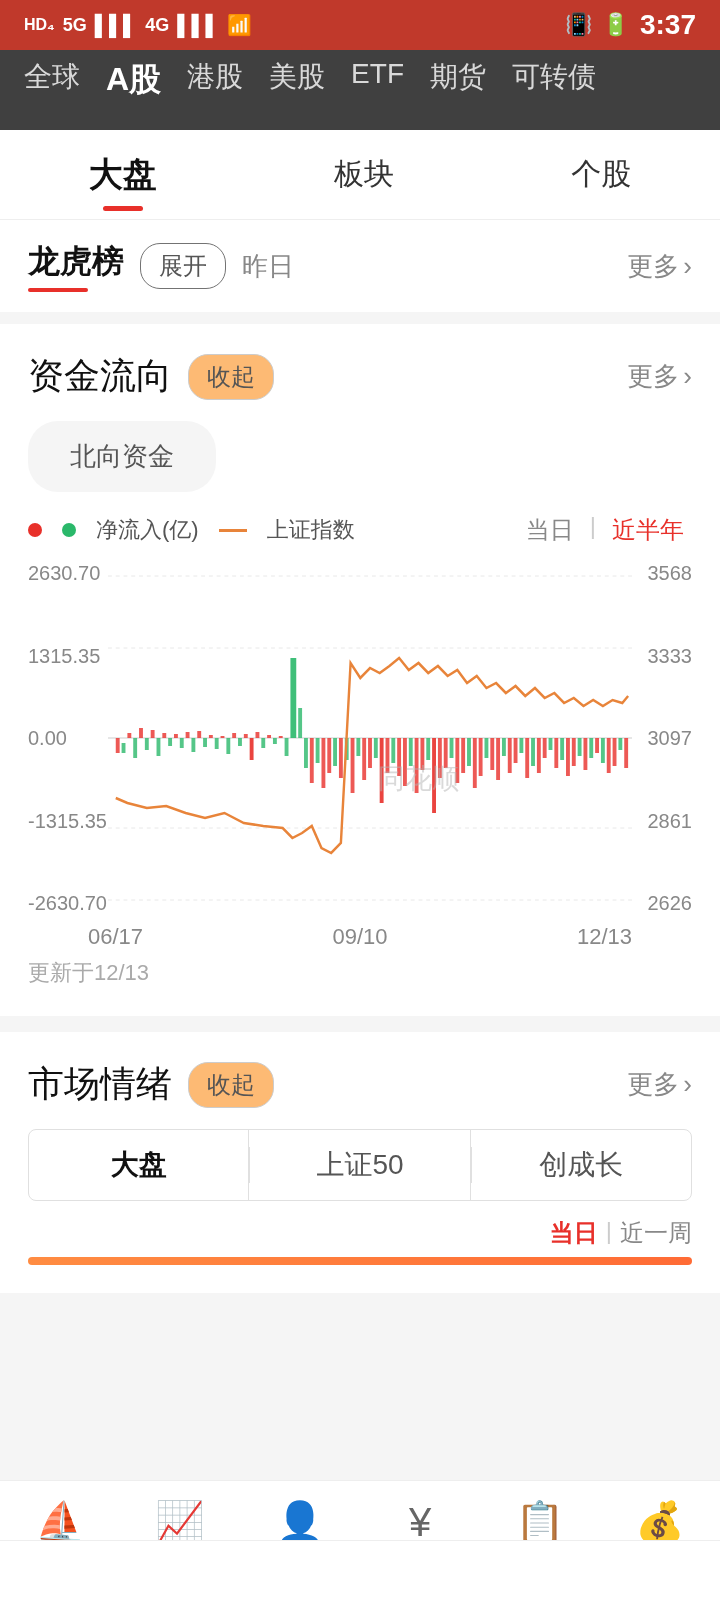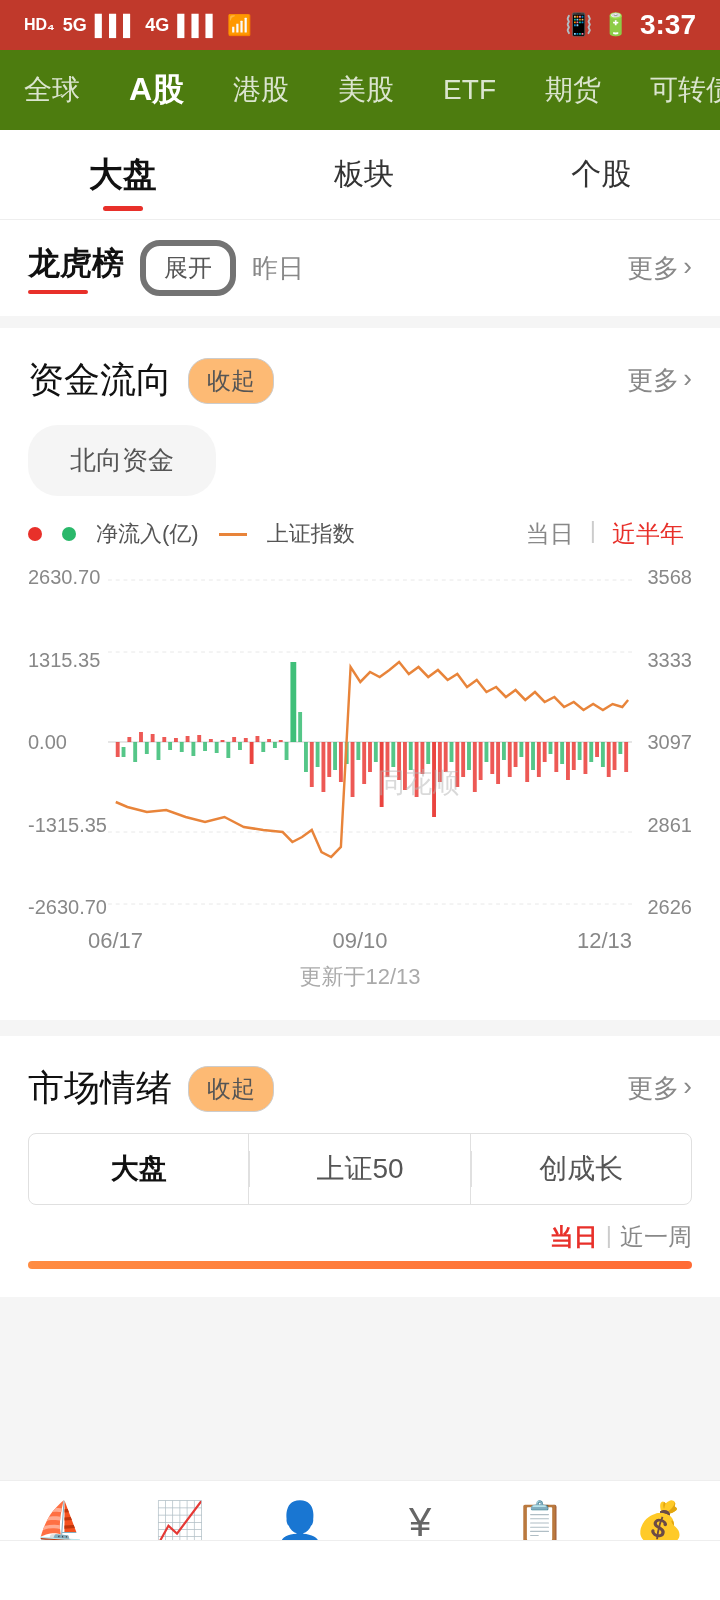--- a/index.html
+++ b/index.html
@@ -22,26 +22,25 @@
       padding: 0 24px;
       color: white;
       font-size: 24px;
       font-weight: 600;
     }
     .status-left { display: flex; align-items: center; gap: 8px; font-size: 20px; }
     .status-right { display: flex; align-items: center; gap: 10px; font-size: 22px; }
 
     
     .top-nav {
-      background: #4d7c0f;
+      background: #404040;
       height: 80px;
       display: flex;
-      align-items: center;
       padding: 0 20px;
-      gap: 41px;
+      gap: 18px;
       overflow: hidden;
     }
     .nav-item {
       color: rgba(255,255,255,0.8);
       font-size: 28px;
       white-space: nowrap;
       cursor: pointer;
       padding: 8px 4px;
     }
     .nav-item.active {
@@ -101,38 +100,38 @@
       color: #111;
     }
     .dragon-tiger-underline {
       width: 60px;
       height: 4px;
       background: #e8302a;
       margin-top: 4px;
       border-radius: 2px;
     }
     .btn-expand {
-      border: 6px solid #737373;
+      border: 1px solid #737373;
       border-radius: 20px;
       padding: 6px 18px;
       font-size: 24px;
       color: #555;
       background: white;
       cursor: pointer;
     }
     .yesterday-label {
       font-size: 26px;
       color: #888;
     }
     .more-link {
       margin-left: auto;
       font-size: 26px;
       color: #888;
       display: flex;
-      align-items: flex-start;
+      align-items: center;
       gap: 4px;
       cursor: pointer;
     }
 
     
     .section-card {
       background: white;
       margin-bottom: 16px;
       padding: 28px;
     }
@@ -226,21 +225,21 @@
     .x-axis {
       display: flex;
       justify-content: space-between;
       padding: 0 60px;
       font-size: 22px;
       color: #888;
       margin-top: 6px;
     }
 
     .update-time {
-      text-align: center;
+      text-align: left;
       font-size: 22px;
       color: #aaa;
       margin-top: 8px;
     }
 
     
     .explain-box {
       background: #f8f8f8;
       border-radius: 12px;
       padding: 20px 24px;

